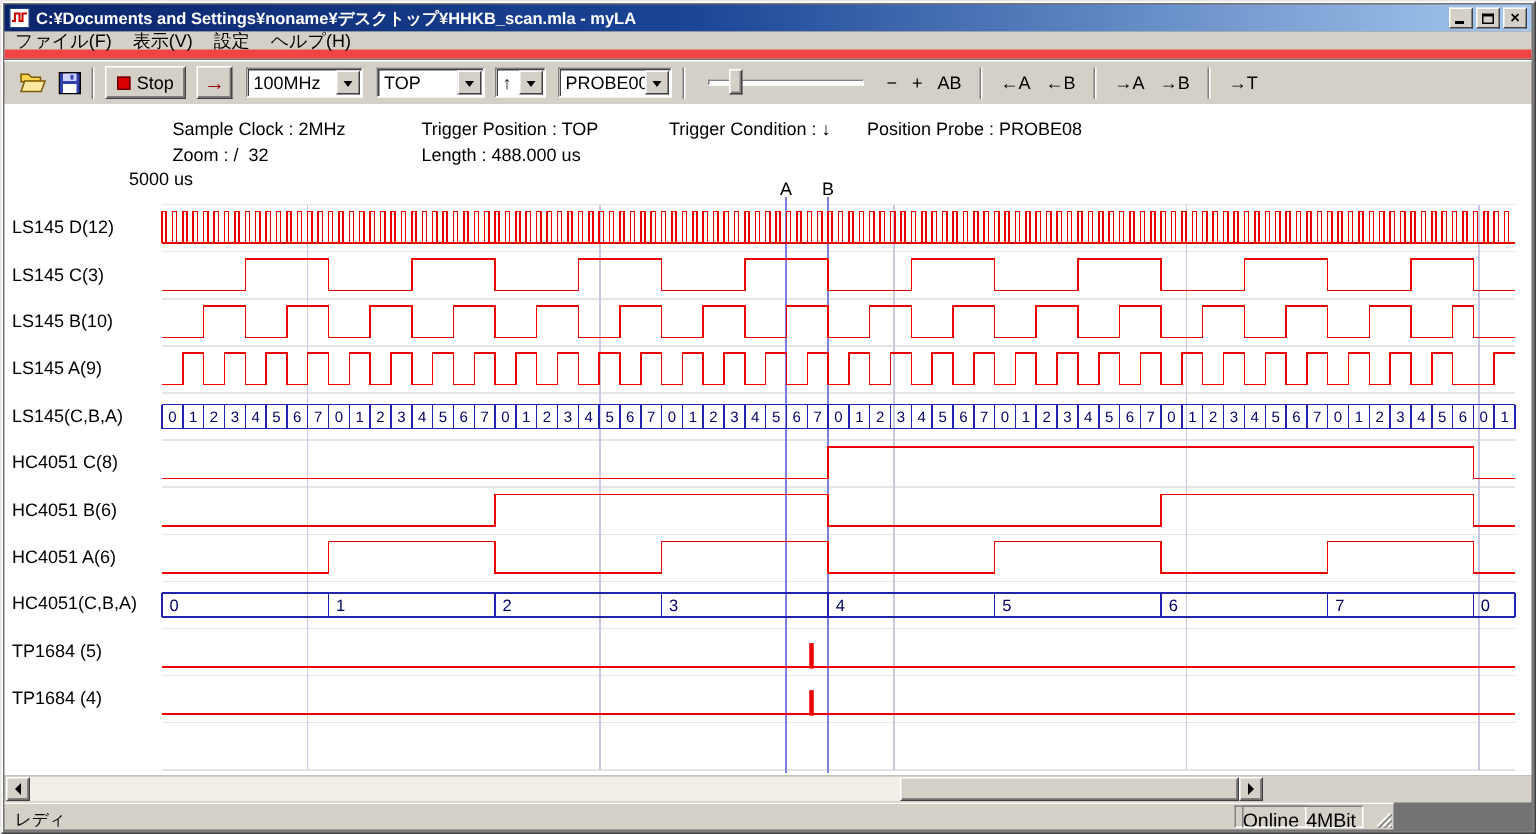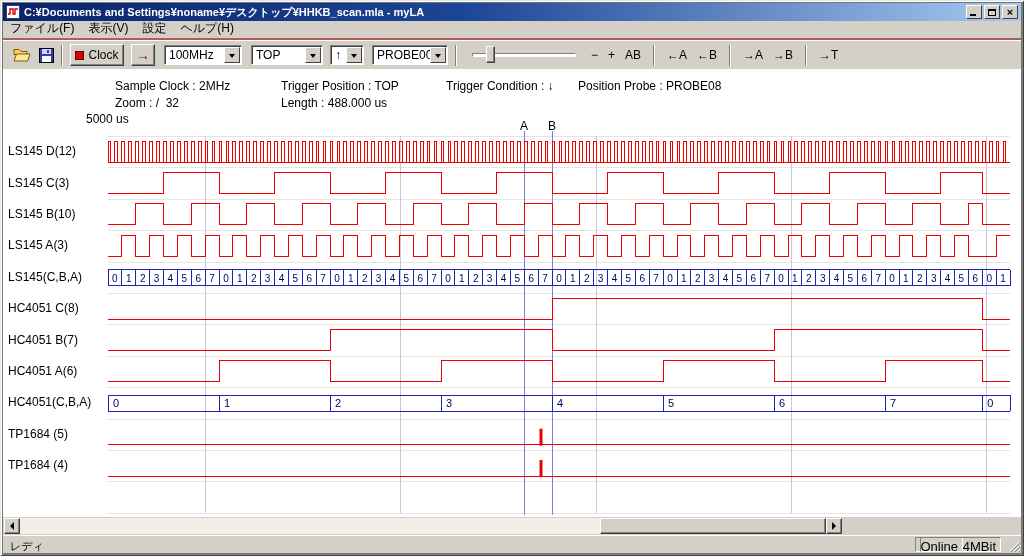--- a/index.html
+++ b/index.html
@@ -13,21 +13,21 @@
     display:flex;align-items:center;padding:0 3px;}
   .app-icon{width:14px;height:14px;flex:0 0 auto;display:block;}
   .title-text{color:#fff;font-size:11px;font-weight:bold;margin-left:4px;flex:1;white-space:nowrap;overflow:hidden;}
   .tb-btn{width:16px;height:14px;background:#d4d0c8;border:1px solid;border-color:#fff #404040 #404040 #fff;
     margin-left:2px;display:flex;align-items:center;justify-content:center;flex:0 0 auto;position:relative;}
   .glyph-min{position:absolute;left:3px;bottom:2px;width:6px;height:2px;background:#000;}
   .glyph-max{width:8px;height:7px;border:1px solid #000;border-top-width:2px;}
   .glyph-close{font-size:11px;font-weight:bold;line-height:10px;color:#000;}
   
   .menubar{position:absolute;left:3px;top:21px;right:3px;height:18px;background:#d4d0c8;
-    display:flex;align-items:flex-end;font-size:12px;border-bottom:1px solid #ef4444;}
+    display:flex;align-items:center;font-size:12px;border-bottom:6px solid #ef4444;}
   .menu-item{padding:1px 7px;color:#000;}
   
   .toolbar{position:absolute;left:3px;top:40px;right:3px;height:29px;background:#d4d0c8;
     border-top:1px solid #fff;display:flex;align-items:center;font-size:12px;color:#000;}
   .tsep{width:2px;height:21px;border-left:1px solid #808080;border-right:1px solid #fff;margin:0 7px;flex:0 0 auto;}
   .tbtn{height:22px;background:#d4d0c8;border:1px solid;border-color:#fff #404040 #404040 #fff;
     box-shadow:inset -1px -1px 0 #808080;display:flex;align-items:center;justify-content:center;flex:0 0 auto;}
   .stop-btn{width:54px;gap:4px;}
   .stop-square{width:9px;height:9px;background:#dd0000;border:1px solid #600;}
   .run-btn{width:24px;margin-left:7px;color:#990000;font-weight:bold;font-size:14px;}
@@ -53,21 +53,21 @@
   .bottomstrip{position:absolute;left:3px;top:517px;width:1018px;height:18px;background:#d4d0c8;}
   .hscroll{position:absolute;left:1px;top:1px;width:838px;height:16px;background:#f1efe7;display:flex;}
   .sb-btn{width:16px;height:16px;background:#d4d0c8;border:1px solid;border-color:#fff #404040 #404040 #fff;
     box-shadow:inset -1px -1px 0 #808080;display:flex;align-items:center;justify-content:center;flex:0 0 auto;}
   .arr-l{width:0;height:0;border:4px solid transparent;border-right:4px solid #000;margin-left:-4px;}
   .arr-r{width:0;height:0;border:4px solid transparent;border-left:4px solid #000;margin-right:-4px;}
   .sb-track{position:relative;flex:1;height:16px;}
   .sb-thumb{position:absolute;left:580px;top:0;width:226px;height:16px;background:#d4d0c8;
     border:1px solid;border-color:#fff #404040 #404040 #fff;box-shadow:inset -1px -1px 0 #808080;}
   
-  .statusbar{position:absolute;left:3px;top:535px;width:1018px;height:18px;background:#d4d0c8;
+  .statusbar{position:absolute;left:3px;top:535px;width:926px;height:18px;background:#d4d0c8;
     border-top:1px solid #fff;font-size:11px;color:#000;}
   .sb-ready{position:absolute;left:7px;top:3px;}
   .sb-panel{position:absolute;top:1px;height:15px;border:1px solid;border-color:#808080 #fff #fff #808080;
     padding:1px 4px;font-size:13px;}
   .sb-online{right:58px;min-width:36px;}
   .sb-mem{right:20px;min-width:36px;padding-left:42px;}
   .grip{position:absolute;right:1px;bottom:1px;}
 </style>
 </head>
 <body>
@@ -105,21 +105,21 @@
     </svg>
     <svg width="15" height="15" style="margin-left:8px;flex:0 0 auto;" viewBox="0 0 15 15">
       <rect x="0.5" y="0.5" width="14" height="14" fill="#2f3fae" stroke="#000"></rect>
       <rect x="3" y="1" width="9" height="5" fill="#cfd4ff"></rect>
       <rect x="8" y="2" width="2" height="3" fill="#2f3fae"></rect>
       <rect x="3" y="8" width="9" height="6" fill="#fff"></rect>
     </svg>
     <span class="tsep"></span>
     <span class="tbtn stop-btn">
       <span class="stop-square"></span>
-      <span>Clock</span>
+      <span>Stop</span>
     </span>
     <span class="tbtn run-btn">
         <span>→</span>
       </span>
     <span class="combo" style="width:78px;margin-left:9px;">
       <span class="val">100MHz</span>
       <span class="drop">
           <span class="dn-arrow"></span>
         </span>
     </span>
@@ -165,24 +165,24 @@
   <span class="info" style="left:281px;top:79px;">Trigger Position : TOP</span>
   <span class="info" style="left:446px;top:79px;">Trigger Condition : ↓</span>
   <span class="info" style="left:578px;top:79px;">Position Probe : PROBE08</span>
   <span class="info" style="left:115px;top:96px;">Zoom : /  32</span>
   <span class="info" style="left:281px;top:96px;">Length : 488.000 us</span>
   <span class="info" style="left:86px;top:112px;">5000 us</span>
 
   <span class="ch-label" style="top:144px;">LS145 D(12)</span>
   <span class="ch-label" style="top:176px;">LS145 C(3)</span>
   <span class="ch-label" style="top:207px;">LS145 B(10)</span>
-  <span class="ch-label" style="top:238px;">LS145 A(3)</span>
+  <span class="ch-label" style="top:238px;">LS145 A(9)</span>
   <span class="ch-label" style="top:270px;">LS145(C,B,A)</span>
   <span class="ch-label" style="top:301px;">HC4051 C(8)</span>
-  <span class="ch-label" style="top:333px;">HC4051 B(7)</span>
+  <span class="ch-label" style="top:333px;">HC4051 B(6)</span>
   <span class="ch-label" style="top:364px;">HC4051 A(6)</span>
   <span class="ch-label" style="top:395px;">HC4051(C,B,A)</span>
   <span class="ch-label" style="top:427px;">TP1684 (5)</span>
   <span class="ch-label" style="top:458px;">TP1684 (4)</span>
 
   <span class="marker-label" id="marker-a" style="left: 519px;">A</span>
   <span class="marker-label" id="marker-b" style="left: 547px;">B</span>
 
   <svg id="wave-svg" width="1024" height="556">
       <line x1="108" y1="136.4" x2="1010" y2="136.4" stroke="#e5e5e5" shape-rendering="crispEdges"></line>

